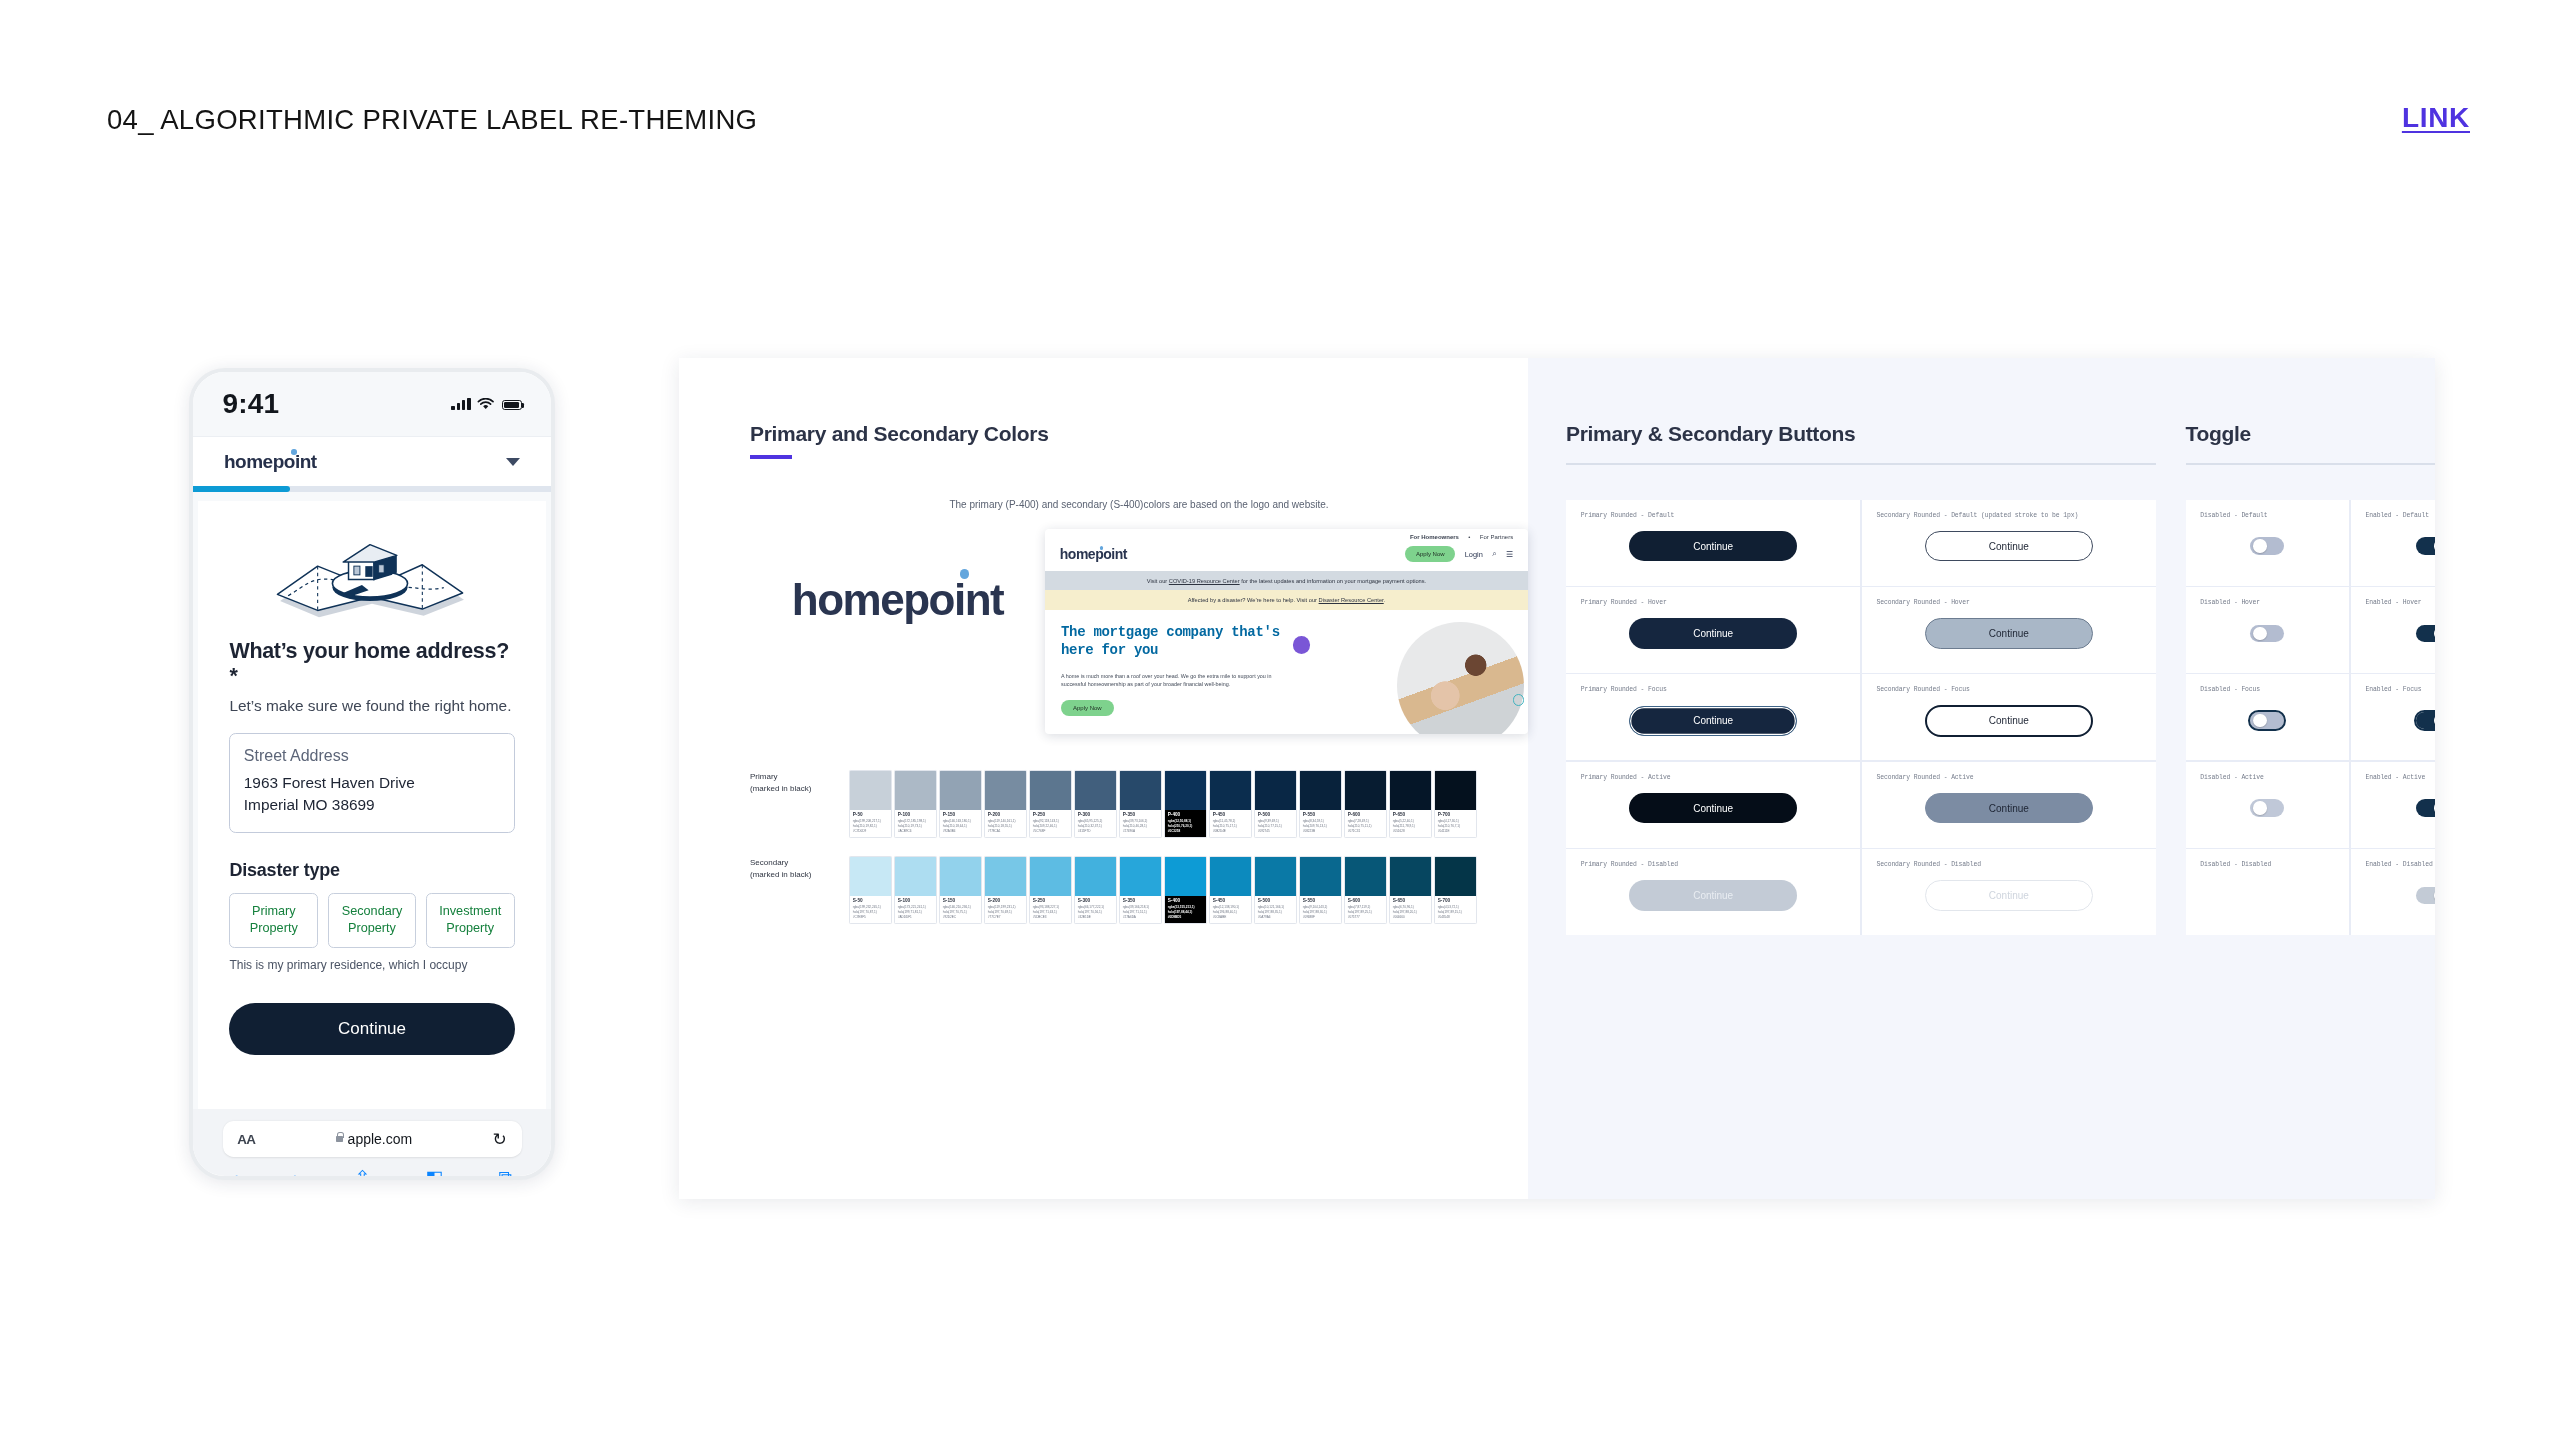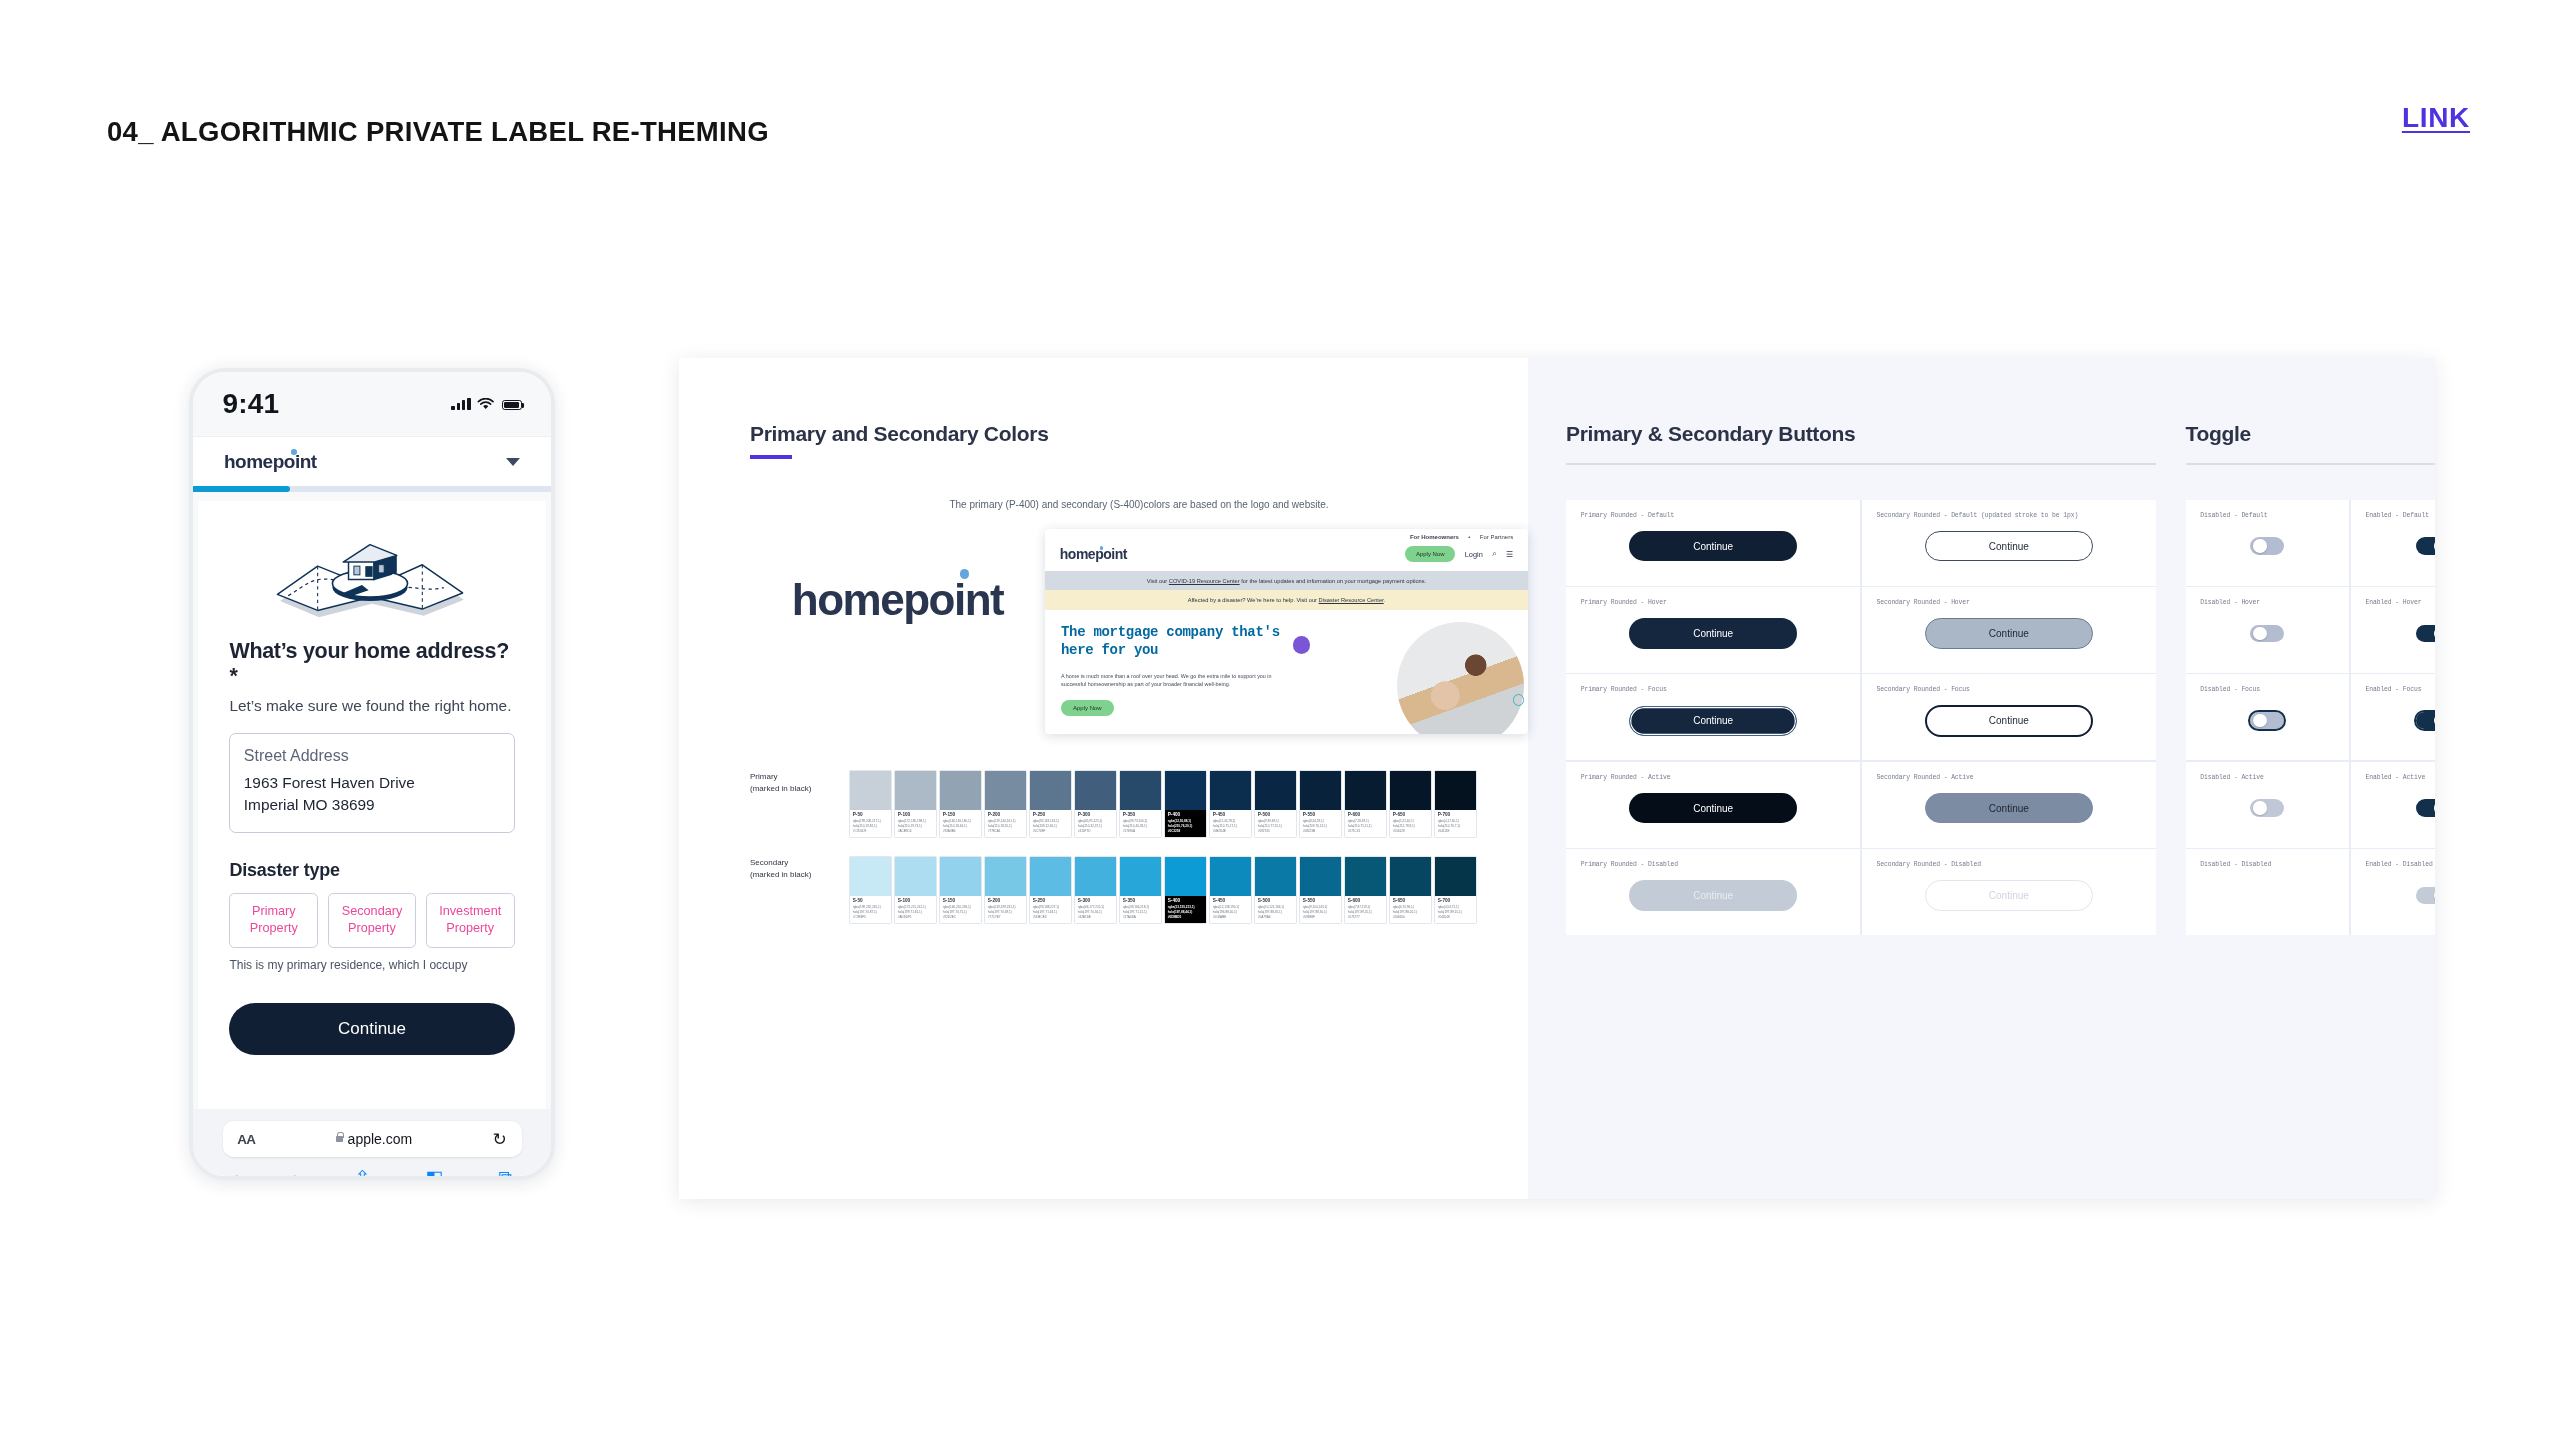--- a/index.html
+++ b/index.html
@@ -1,22 +1,22 @@
 <!DOCTYPE html>
 <html style="font-size:10.7px"><head>
 <meta charset="utf-8">
 <style>
   * { box-sizing: border-box; margin: 0; padding: 0; }
   html, body { width: 2576px; height: 1449px; background: #ffffff; }
   body { font-family: "Liberation Sans", sans-serif; overflow: hidden; position: relative; }
 
   
   #slide-title {
-    position: absolute; left: 107px; top: 116px;
-    font-size: 27.5px; font-weight: 700; letter-spacing: 0.3px;
+    position: absolute; left: 107px; top: 104px;
+    font-size: 27.5px; font-weight: 400; letter-spacing: 0.3px;
     color: #141414; white-space: nowrap;
   }
   #link-btn {
     position: absolute; right: 106px; top: 102px;
     font-size: 28px; font-weight: 600; letter-spacing: 0.7px;
     color: #4f33e0; text-decoration: underline; text-underline-offset: 4px;
     text-decoration-thickness: 2px; cursor: pointer;
   }
 
   
@@ -66,21 +66,21 @@
   .q-sub { font-size: 15.4px; color: #3e4655; margin-bottom: 17.4px; }
 
   .addr-box { border: 1.3px solid #c3cbdb; border-radius: 6.7px; padding: 13.4px 13.4px 16px; margin-bottom: 27px; }
   .addr-label { font-size: 16px; color: #5c6578; margin-bottom: 6.7px; }
   .addr-line { font-size: 15.4px; color: #1d2433; line-height: 1.42; }
 
   .occ-title { font-size: 18px; font-weight: 800; color: #1d2433; margin-bottom: 12px; letter-spacing: -0.2px; }
   .occ-row { display: flex; gap: 9.4px; margin-bottom: 10.7px; }
   .occ-chip {
     flex: 1; border: 1.3px solid #c7cfdd; border-radius: 5.4px;
-    padding: 9.4px 4px; text-align: center; font-size: 12.7px; color: #ec4899; line-height: 1.35;
+    padding: 9.4px 4px; text-align: center; font-size: 12.7px; color: #15803d; line-height: 1.35;
     cursor: pointer; background: #fff;
   }
   .occ-note { font-size: 12px; color: #4a5364; margin-bottom: 31px; }
 
   .cta-btn {
     display: block; width: 100%; background: #101f33; color: #fff;
     border: none; border-radius: 40px; padding: 16px 0;
     font-size: 17px; font-family: inherit; cursor: pointer;
   }
 

